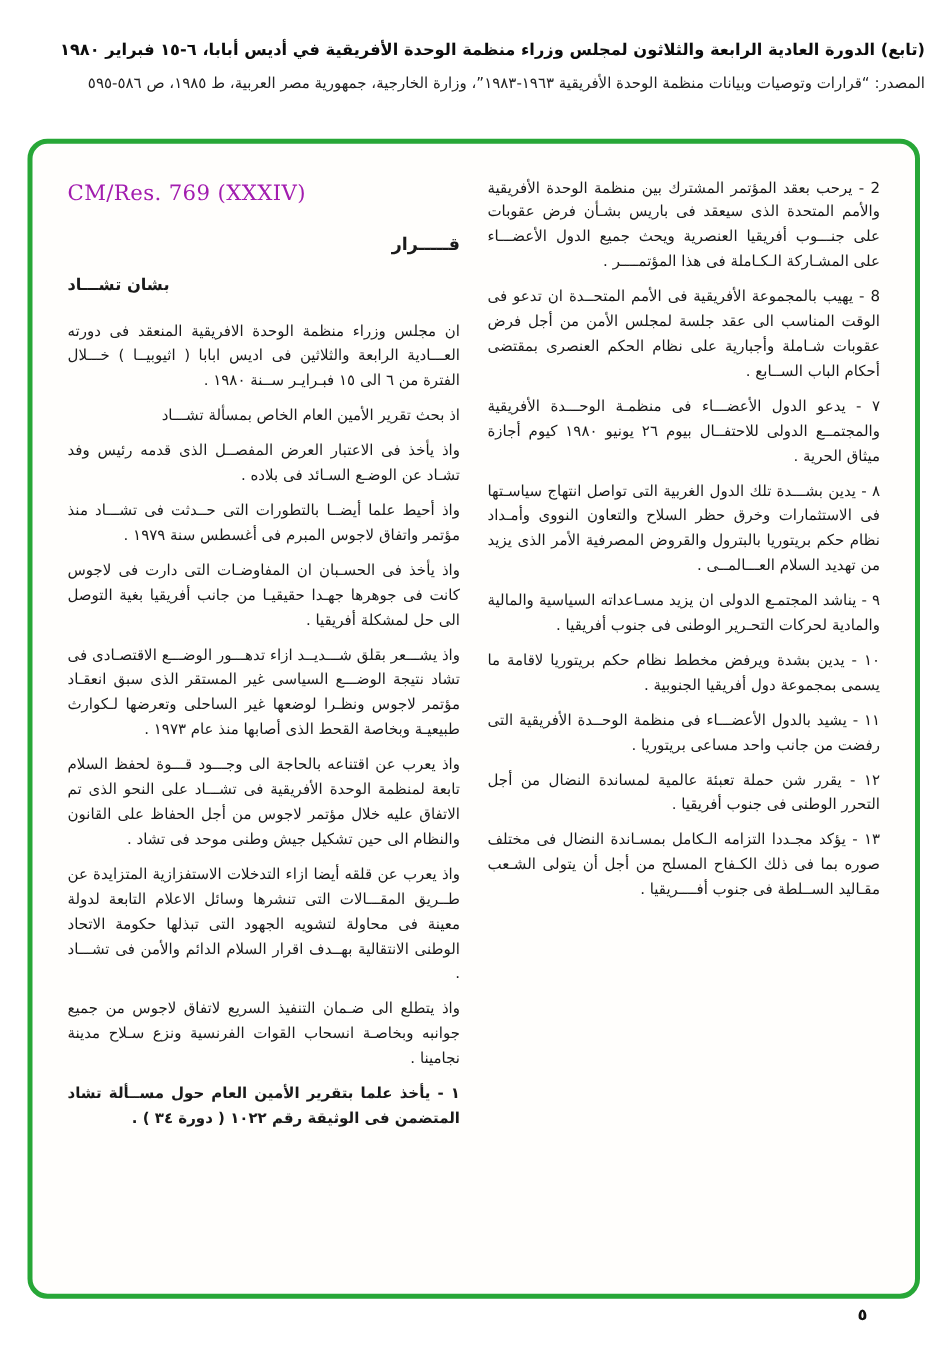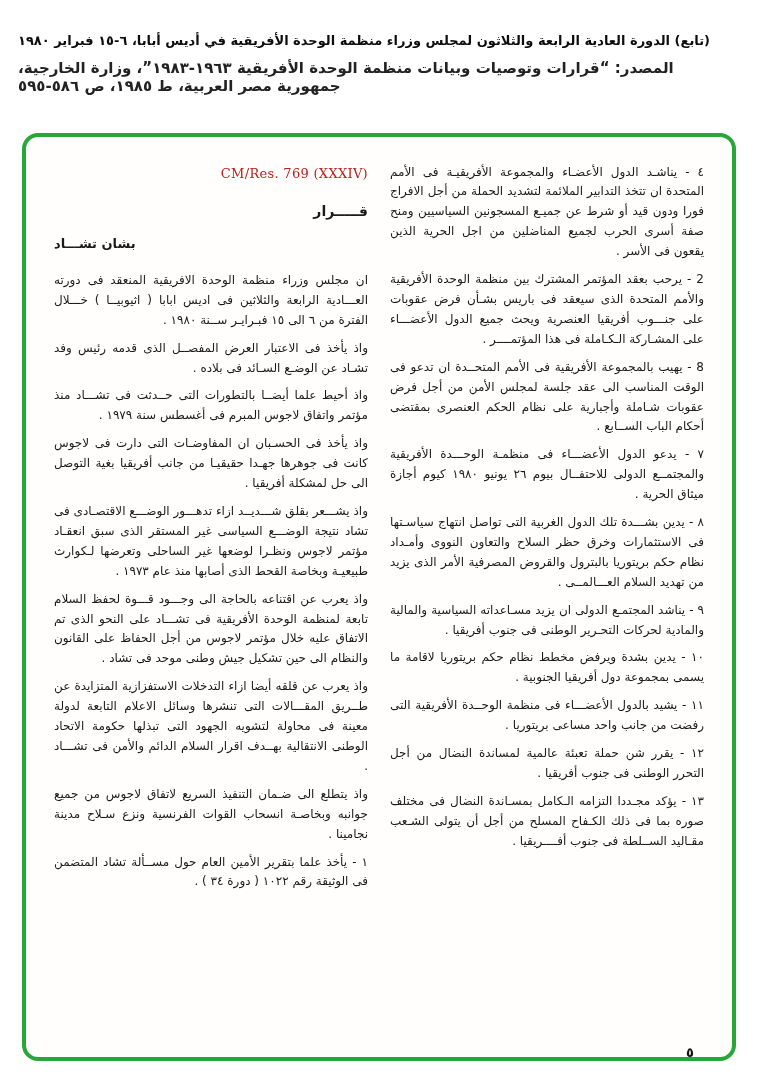--- a/index.html
+++ b/index.html
@@ -11,33 +11,33 @@
     height: 1078px;
     background: #ffffff;
     position: relative;
     font-family: "DejaVu Sans", sans-serif;
     color: #1a1a1a;
     overflow: hidden;
   }
   .page-header {
     margin-top: 32px;
     padding: 0 18px;
-    text-align: left;
+    text-align: right;
     direction: rtl;
   }
   .header-line1 {
     font-size: 13px;
     font-weight: bold;
     color: #0d0d0d;
     line-height: 1.35;
   }
   .header-line2 {
     margin-top: 9px;
-    font-size: 15px;
-    font-weight: bold;
+    font-size: 12px;
+    font-weight: normal;
     color: #222222;
   }
   .doc-frame {
     box-sizing: border-box;
     width: 714px;
     height: 928px;
     margin: 38px auto 0 auto;
     border: 4px solid #27a737;
     border-radius: 16px;
     padding: 26px 28px 18px 28px;
@@ -55,40 +55,40 @@
     direction: rtl;
     text-align: justify;
     font-size: 12px;
     line-height: 1.66;
   }
   .column p {
     margin: 0 0 8px 0;
   }
   .doc-ref {
     direction: ltr;
-    text-align: right;
+    text-align: left;
     font-family: "DejaVu Serif", serif;
-    font-size: 13px;
-    color: #b91c1c;
+    font-size: 17px;
+    color: #a21caf;
     margin: 0 0 16px 0;
     letter-spacing: 0.3px;
   }
   .doc-title {
     font-size: 14px;
     font-weight: bold;
     margin: 2px 0 10px 0;
   }
   .doc-subtitle {
     text-align: left;
     font-size: 13px;
     font-weight: bold;
     margin: 0 0 16px 0;
   }
   .bold-para {
-    font-weight: normal;
+    font-weight: bold;
   }
   .page-number {
     position: absolute;
     bottom: 18px;
     right: 64px;
     font-size: 13px;
     font-weight: bold;
     color: #111111;
   }
 </style>
@@ -99,37 +99,37 @@
 
   <header class="page-header">
     <div class="header-line1">(تابع) الدورة العادية الرابعة والثلاثون لمجلس وزراء منظمة الوحدة الأفريقية في أديس أبابا، ٦-١٥ فبراير ١٩٨٠</div>
     <div class="header-line2">المصدر: “قرارات وتوصيات وبيانات منظمة الوحدة الأفريقية ١٩٦٣-١٩٨٣”، وزارة الخارجية، جمهورية مصر العربية، ط ١٩٨٥، ص ٥٨٦-٥٩٥</div>
   </header>
 
   <div class="doc-frame">
     <div class="columns">
 
       <section class="column">
-        <p>٤ - يناشـد الدول الأعضـاء والمجموعة الأفريقيـة فى الأمم المتحدة ان تتخذ التدابير الملائمة لتشديد الحملة من أجل الافراج فورا ودون قيد أو شرط عن جميـع المسجونين السياسيين ومنح صفة أسرى الحرب لجميع المناضلين من اجل الحرية الذين يقعون فى الأسر .</p>
         <p>2 - يرحب بعقد المؤتمر المشترك بين منظمة الوحدة الأفريقية والأمم المتحدة الذى سيعقد فى باريس بشـأن فرض عقوبات على جنـــوب أفريقيا العنصرية ويحث جميع الدول الأعضـــاء على المشـاركة الـكـاملة فى هذا المؤتمــــر .</p>
         <p>8 - يهيب بالمجموعة الأفريقية فى الأمم المتحــدة ان تدعو فى الوقت المناسب الى عقد جلسة لمجلس الأمن من أجل فرض عقوبات شـاملة وأجبارية على نظام الحكم العنصرى بمقتضى أحكام الباب الســابع .</p>
         <p>٧ - يدعو الدول الأعضـــاء فى منظمـة الوحـــدة الأفريقية والمجتمــع الدولى للاحتفــال بيوم ٢٦ يونيو ١٩٨٠ كيوم أجازة ميثاق الحرية .</p>
         <p>٨ - يدين بشـــدة تلك الدول الغربية التى تواصل انتهاج سياسـتها فى الاستثمارات وخرق حظر السلاح والتعاون النووى وأمـداد نظام حكم بريتوريا بالبترول والقروض المصرفية الأمر الذى يزيد من تهديد السلام العـــالمــى .</p>
         <p>٩ - يناشد المجتمـع الدولى ان يزيد مسـاعداته السياسية والمالية والمادية لحركات التحـرير الوطنى فى جنوب أفريقيا .</p>
         <p>١٠ - يدين بشدة ويرفض مخطط نظام حكم بريتوريا لاقامة ما يسمى بمجموعة دول أفريقيا الجنوبية .</p>
         <p>١١ - يشيد بالدول الأعضـــاء فى منظمة الوحــدة الأفريقية التى رفضت من جانب واحد مساعى بريتوريا .</p>
         <p>١٢ - يقرر شن حملة تعبئة عالمية لمساندة النضال من أجل التحرر الوطنى فى جنوب أفريقيا .</p>
         <p>١٣ - يؤكد مجـددا التزامه الـكامل بمسـاندة النضال فى مختلف صوره بما فى ذلك الكـفاح المسلح من أجل أن يتولى الشـعب مقـاليد الســلطة فى جنوب أفــــريقيا .</p>
       </section>
 
       <section class="column">
         <div class="doc-ref">CM/Res. 769 (XXXIV)</div>
         <h2 class="doc-title">قـــــرار</h2>
         <h3 class="doc-subtitle">بشان تشـــاد</h3>
         <p>ان مجلس وزراء منظمة الوحدة الافريقية المنعقد فى دورته العـــادية الرابعة والثلاثين فى اديس ابابا ( اثيوبيــا ) خـــلال الفترة من ٦ الى ١٥ فبـرايـر ســنة ١٩٨٠ .</p>
+        <p>اذ بحث تقرير الأمين العام الخاص بمسألة تشـــاد</p>
         <p>واذ يأخذ فى الاعتبار العرض المفصــل الذى قدمه رئيس وفد تشـاد عن الوضـع السـائد فى بلاده .</p>
         <p>واذ أحيط علما أيضــا بالتطورات التى حــدثت فى تشـــاد منذ مؤتمر واتفاق لاجوس المبرم فى أغسطس سنة ١٩٧٩ .</p>
         <p>واذ يأخذ فى الحسـبان ان المفاوضـات التى دارت فى لاجوس كانت فى جوهرها جهـدا حقيقيـا من جانب أفريقيا بغية التوصل الى حل لمشكلة أفريقيا .</p>
         <p>واذ يشـــعر بقلق شـــديــد ازاء تدهـــور الوضـــع الاقتصـادى فى تشاد نتيجة الوضـــع السياسى غير المستقر الذى سبق انعقـاد مؤتمر لاجوس ونظـرا لوضعها غير الساحلى وتعرضها لـكوارث طبيعيـة وبخاصة القحط الذى أصابها منذ عام ١٩٧٣ .</p>
         <p>واذ يعرب عن اقتناعه بالحاجة الى وجـــود قـــوة لحفظ السلام تابعة لمنظمة الوحدة الأفريقية فى تشـــاد على النحو الذى تم الاتفاق عليه خلال مؤتمر لاجوس من أجل الحفاظ على القانون والنظام الى حين تشكيل جيش وطنى موحد فى تشاد .</p>
         <p>واذ يعرب عن قلقه أيضا ازاء التدخلات الاستفزازية المتزايدة عن طــريق المقـــالات التى تنشرها وسائل الاعلام التابعة لدولة معينة فى محاولة لتشويه الجهود التى تبذلها حكومة الاتحاد الوطنى الانتقالية بهــدف اقرار السلام الدائم والأمن فى تشـــاد .</p>
         <p>واذ يتطلع الى ضـمان التنفيذ السريع لاتفاق لاجوس من جميع جوانبه وبخاصـة انسحاب القوات الفرنسية ونزع سـلاح مدينة نجامينا .</p>
         <p class="bold-para">١ - يأخذ علما بتقرير الأمين العام حول مســألة تشاد المتضمن فى الوثيقة رقم ١٠٢٢ ( دورة ٣٤ ) .</p>
       </section>
 

